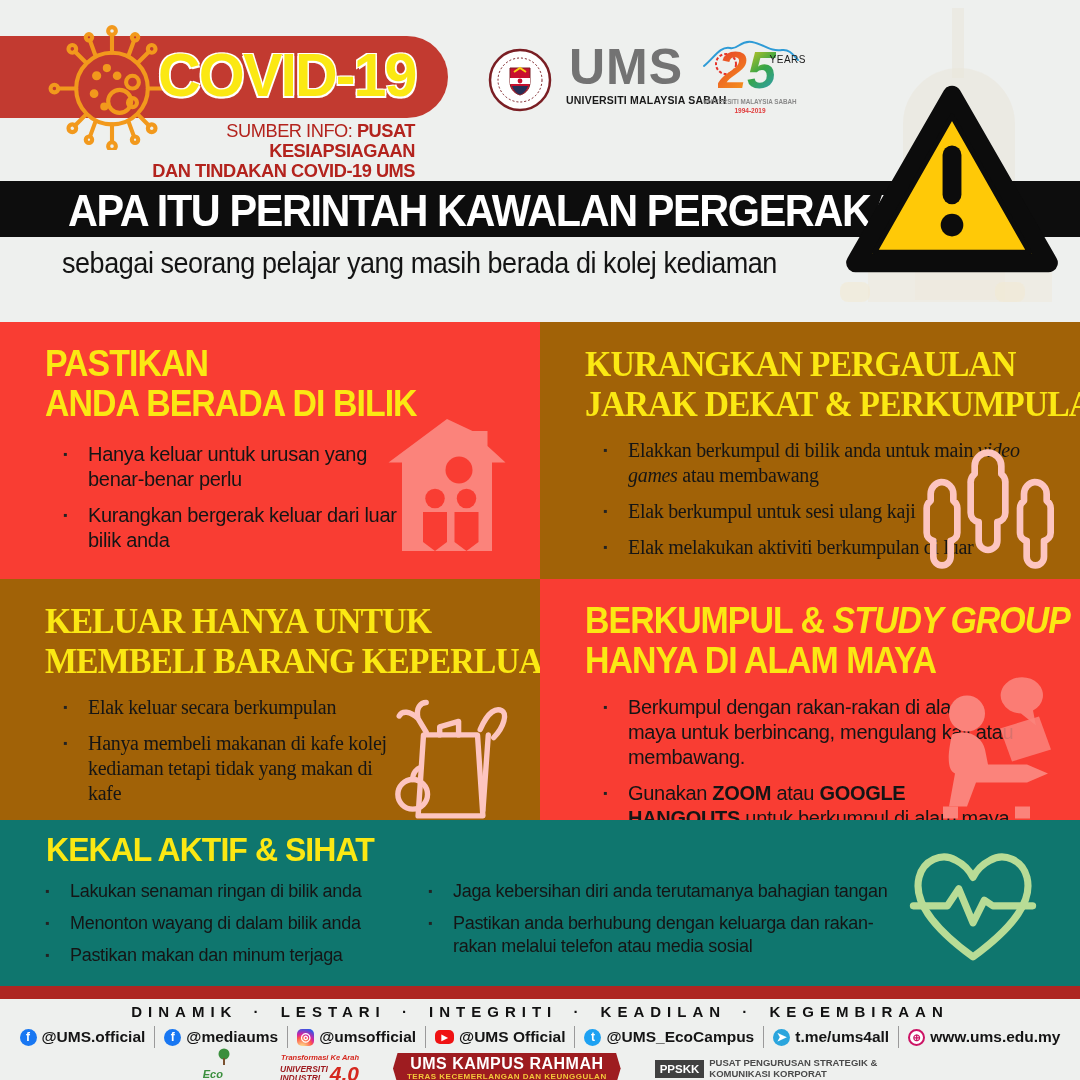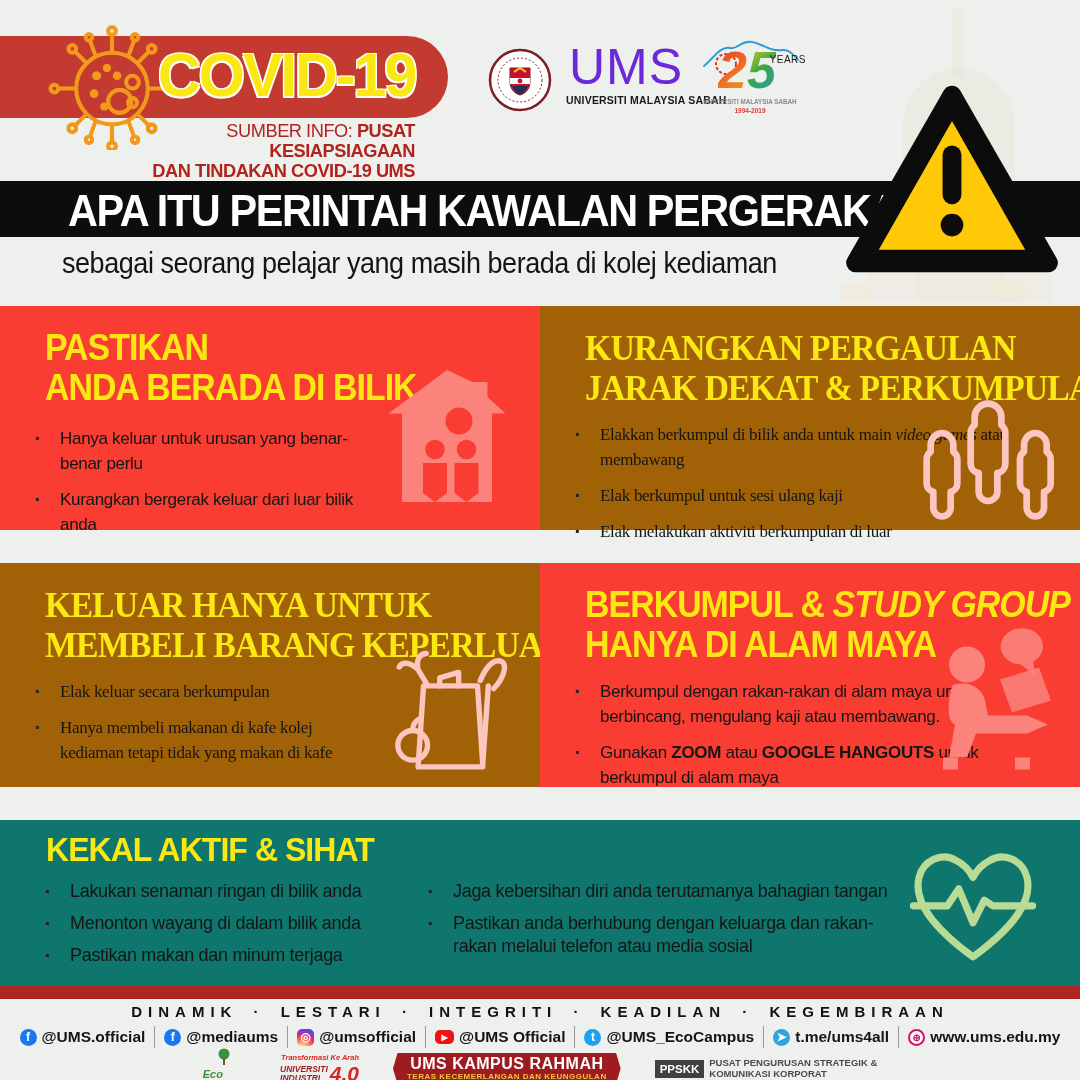--- a/index.html
+++ b/index.html
@@ -18,21 +18,21 @@
   .covid-band{position:absolute;left:0;top:36px;width:448px;height:82px;background:#c23a30;border-radius:0 41px 41px 0;}
   .virus{position:absolute;left:48px;top:22px;width:128px;height:128px;}
   .covid-title{position:absolute;left:158px;top:40px;font-size:61px;font-weight:bold;color:#fbe813;
                letter-spacing:-2px;transform:scaleX(.97);transform-origin:left top;
                text-shadow:1.5px 1.5px 0 #fff,-1.5px 1.5px 0 #fff,1.5px -1.5px 0 #fff,-1.5px -1.5px 0 #fff;}
   .sumber{position:absolute;left:130px;top:121px;width:285px;text-align:right;color:#b3231d;
           font-size:19px;line-height:20px;letter-spacing:-0.5px;transform:scaleX(.96);transform-origin:right top;}
   .sumber b{font-weight:bold;}
   .seal{position:absolute;left:488px;top:48px;width:64px;height:64px;}
   .ums-block{position:absolute;left:566px;top:42px;width:120px;text-align:center;}
-  .ums-acronym{font-size:50px;font-weight:normal;color:#6d28d9;letter-spacing:1px;line-height:50px;}
+  .ums-acronym{font-size:50px;font-weight:bold;color:#737373;letter-spacing:1px;line-height:50px;}
   .ums-name{font-size:10.5px;font-weight:bold;color:#1a1a1a;letter-spacing:.2px;margin-top:2px;white-space:nowrap;}
   .anniv{position:absolute;left:700px;top:36px;width:100px;height:78px;text-align:center;}
   .anniv svg{position:absolute;left:0;top:0;}
   .anniv-num{position:absolute;left:18px;top:8px;font-size:52px;font-weight:bold;font-style:italic;line-height:52px;}
   .anniv-num .n2{background:linear-gradient(140deg,#e5332a,#f7a21b);-webkit-background-clip:text;background-clip:text;color:transparent;}
   .anniv-num .n5{background:linear-gradient(140deg,#f7d117,#36a546,#2e9bd6);-webkit-background-clip:text;background-clip:text;color:transparent;}
   .anniv-years{position:absolute;right:-6px;top:18px;font-size:10px;font-weight:normal;color:#1a1a1a;letter-spacing:.5px;}
   .anniv-name{position:absolute;left:-8px;top:62px;width:116px;font-size:6.3px;font-weight:bold;color:#8a8a8a;}
   .anniv-dates{position:absolute;left:-8px;top:71px;width:116px;font-size:6.5px;font-weight:bold;color:#e03a3a;}
 
@@ -40,31 +40,31 @@
   .triangle{position:absolute;left:843px;top:56px;width:218px;height:246px;z-index:5;}
 
   
   .black-banner{position:absolute;left:0;top:181px;width:1080px;height:56px;background:#0d0d0d;}
   .black-banner .t{position:absolute;left:68px;top:4px;font-size:45px;font-weight:bold;color:#fff;
                    letter-spacing:-1.5px;white-space:nowrap;transform:scaleX(.92);transform-origin:left top;}
   .subtitle{position:absolute;left:62px;top:246px;font-size:30px;color:#141414;letter-spacing:-0.5px;
             white-space:nowrap;transform:scaleX(.9);transform-origin:left top;}
 
   
-  .box{position:absolute;width:540px;height:224px;}
+  .box{position:absolute;width:540px;height:257px;margin-top:16px;}
   .box.red{background:#f93d33;}
   .box.salmon{background:#a16207;font-family:Liberation Serif, serif;}
   .box-tl{left:0;top:306px;}
   .box-tr{left:540px;top:306px;}
   .box-ml{left:0;top:563px;}
   .box-mr{left:540px;top:563px;}
   .box-title{position:absolute;left:45px;top:22px;font-size:36px;font-weight:bold;color:#fbe813;
              line-height:40px;letter-spacing:-1px;white-space:nowrap;transform:scaleX(.94);transform-origin:left top;}
   .box-title i{font-style:italic;}
-  .bullets{position:absolute;left:32px;margin:0;padding:0;list-style:none;font-size:17px;color:#151515;letter-spacing:-0.3px;}
+  .bullets{position:absolute;left:60px;margin:0;padding:0;list-style:none;font-size:20px;color:#151515;letter-spacing:-0.3px;}
   .bullets li{position:relative;padding-left:28px;margin-bottom:11px;line-height:25px;}
   .bullets li::before{content:"▪";position:absolute;left:3px;top:0;font-size:12px;color:#222;}
   .bullets i{font-style:italic;}
   .bullets b{font-weight:bold;}
   .box-icon{position:absolute;}
 
   
   .green-box{position:absolute;left:0;top:820px;width:1080px;height:166px;background:#0f766e;}
   .green-title{position:absolute;left:46px;top:10px;font-size:34px;font-weight:bold;color:#fbe813;
                letter-spacing:-1px;white-space:nowrap;transform:scaleX(.94);transform-origin:left top;}

